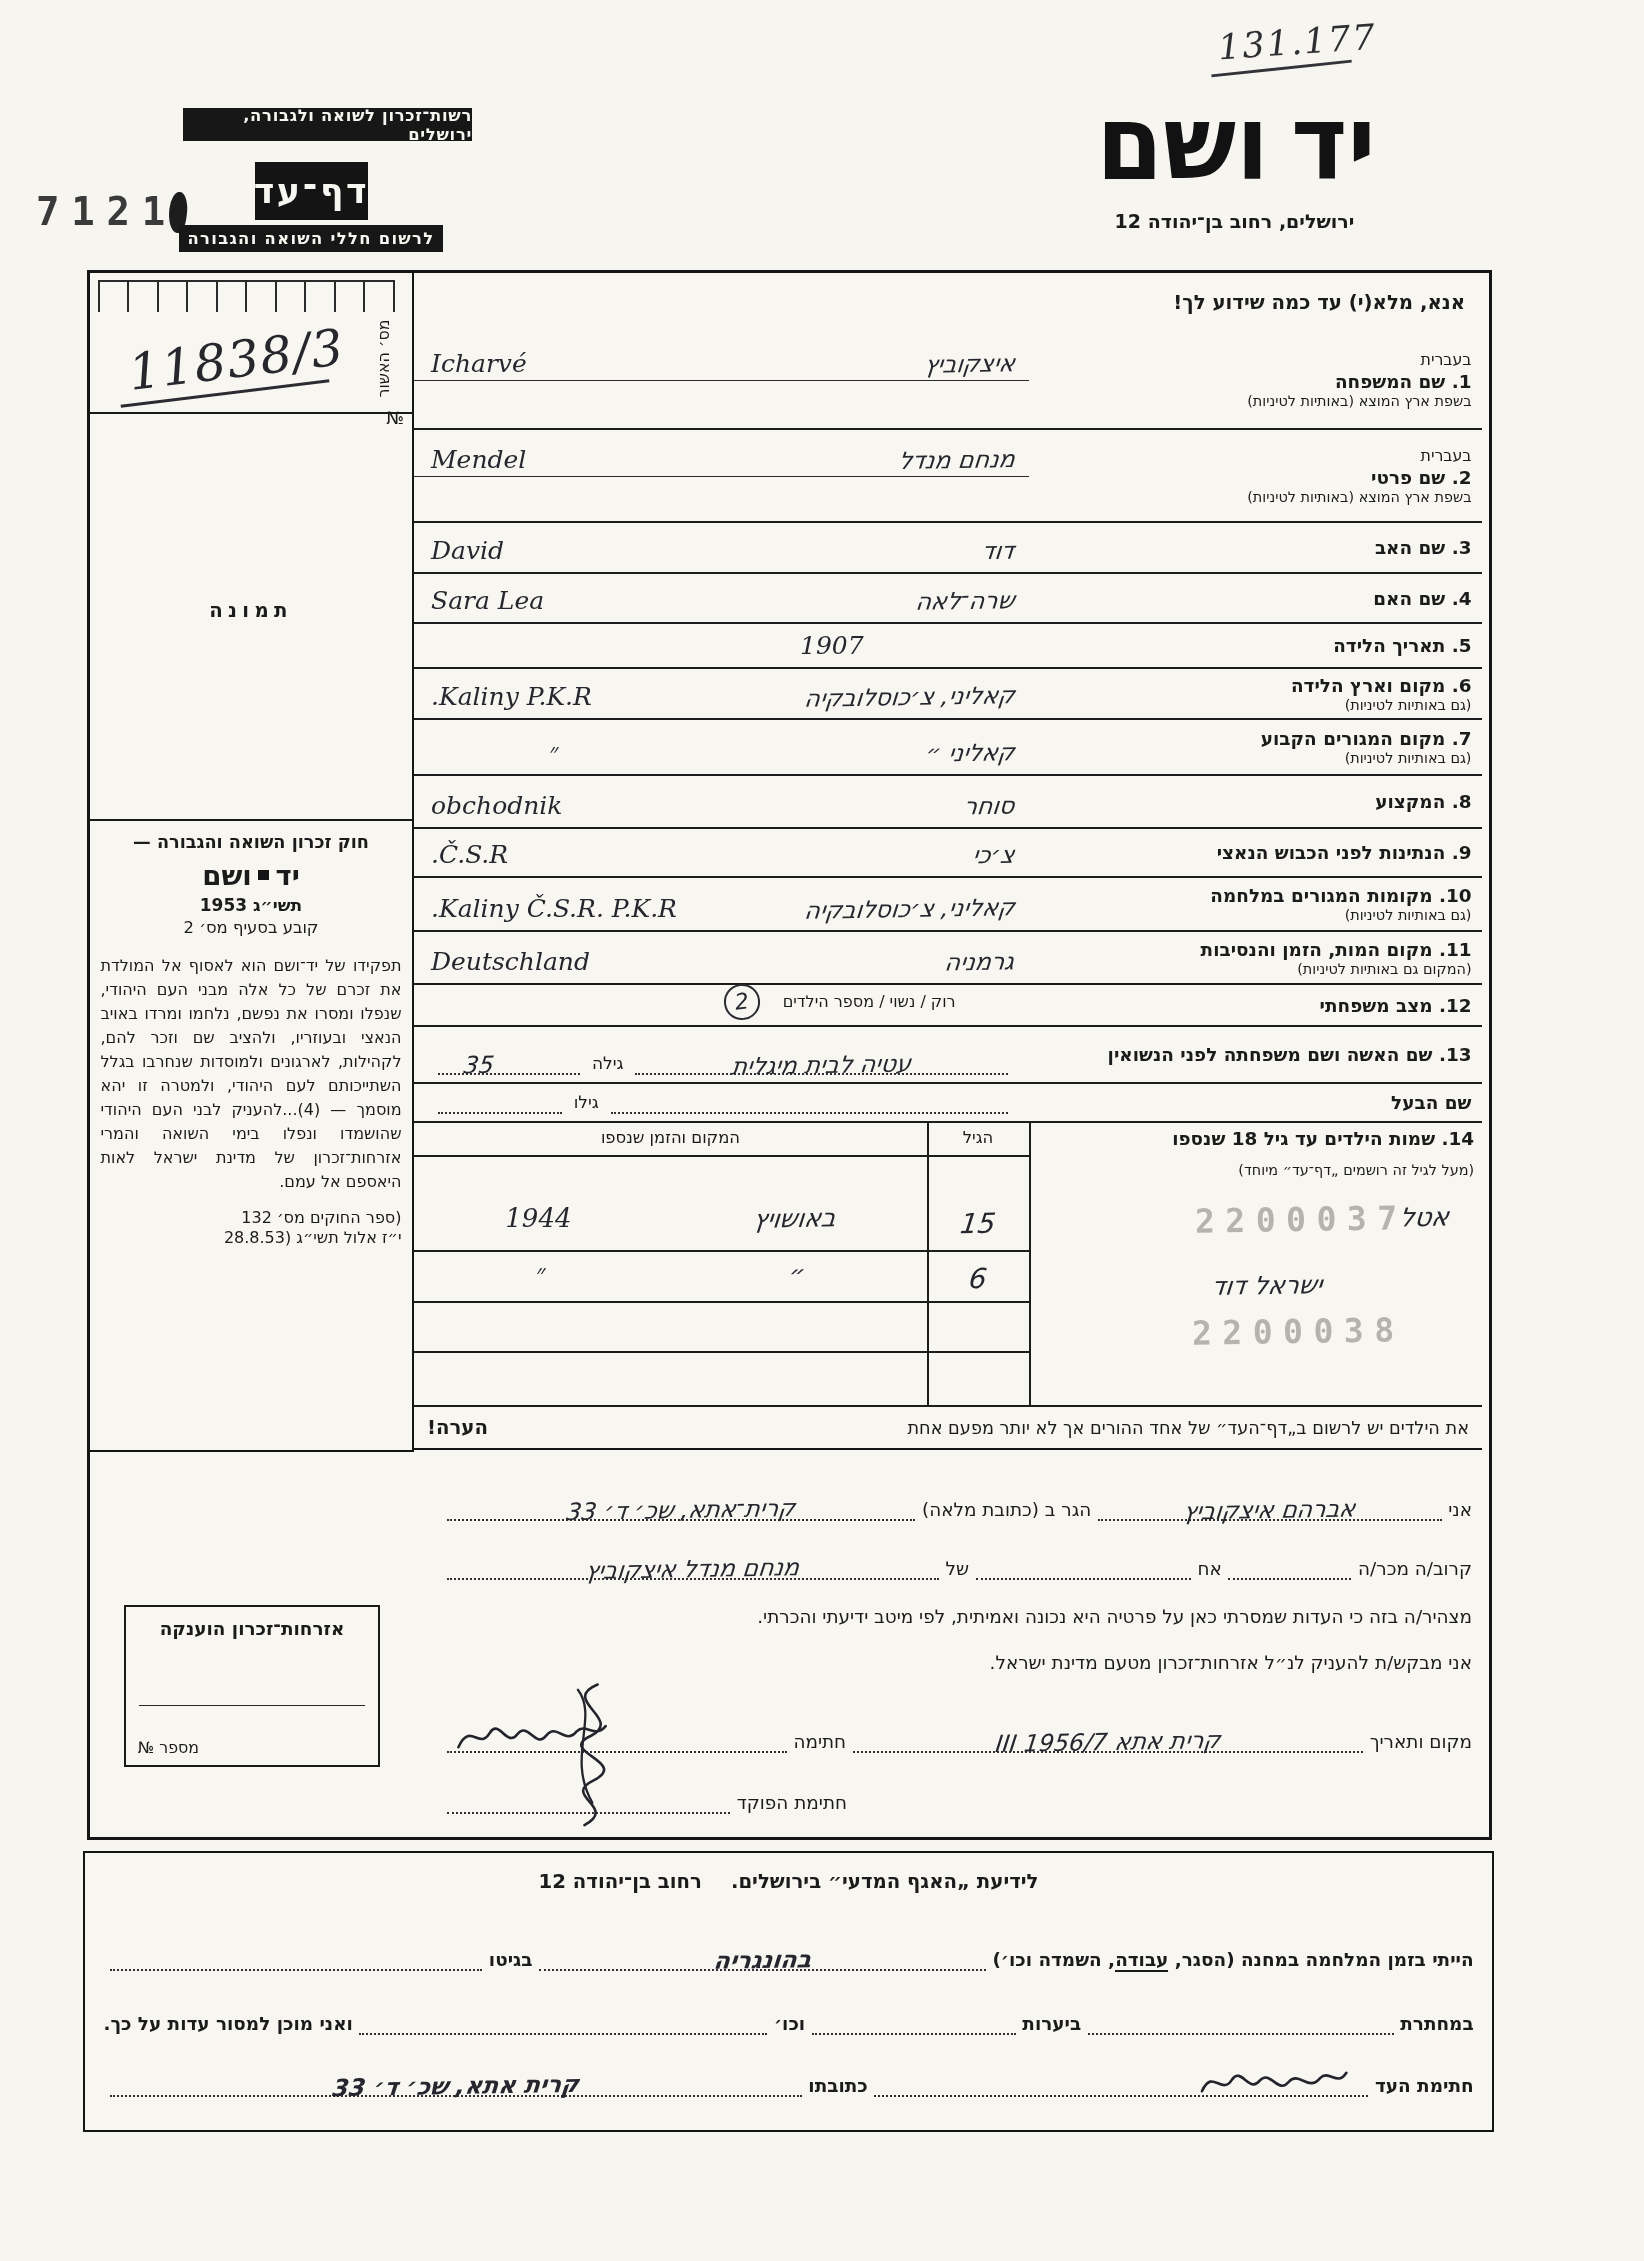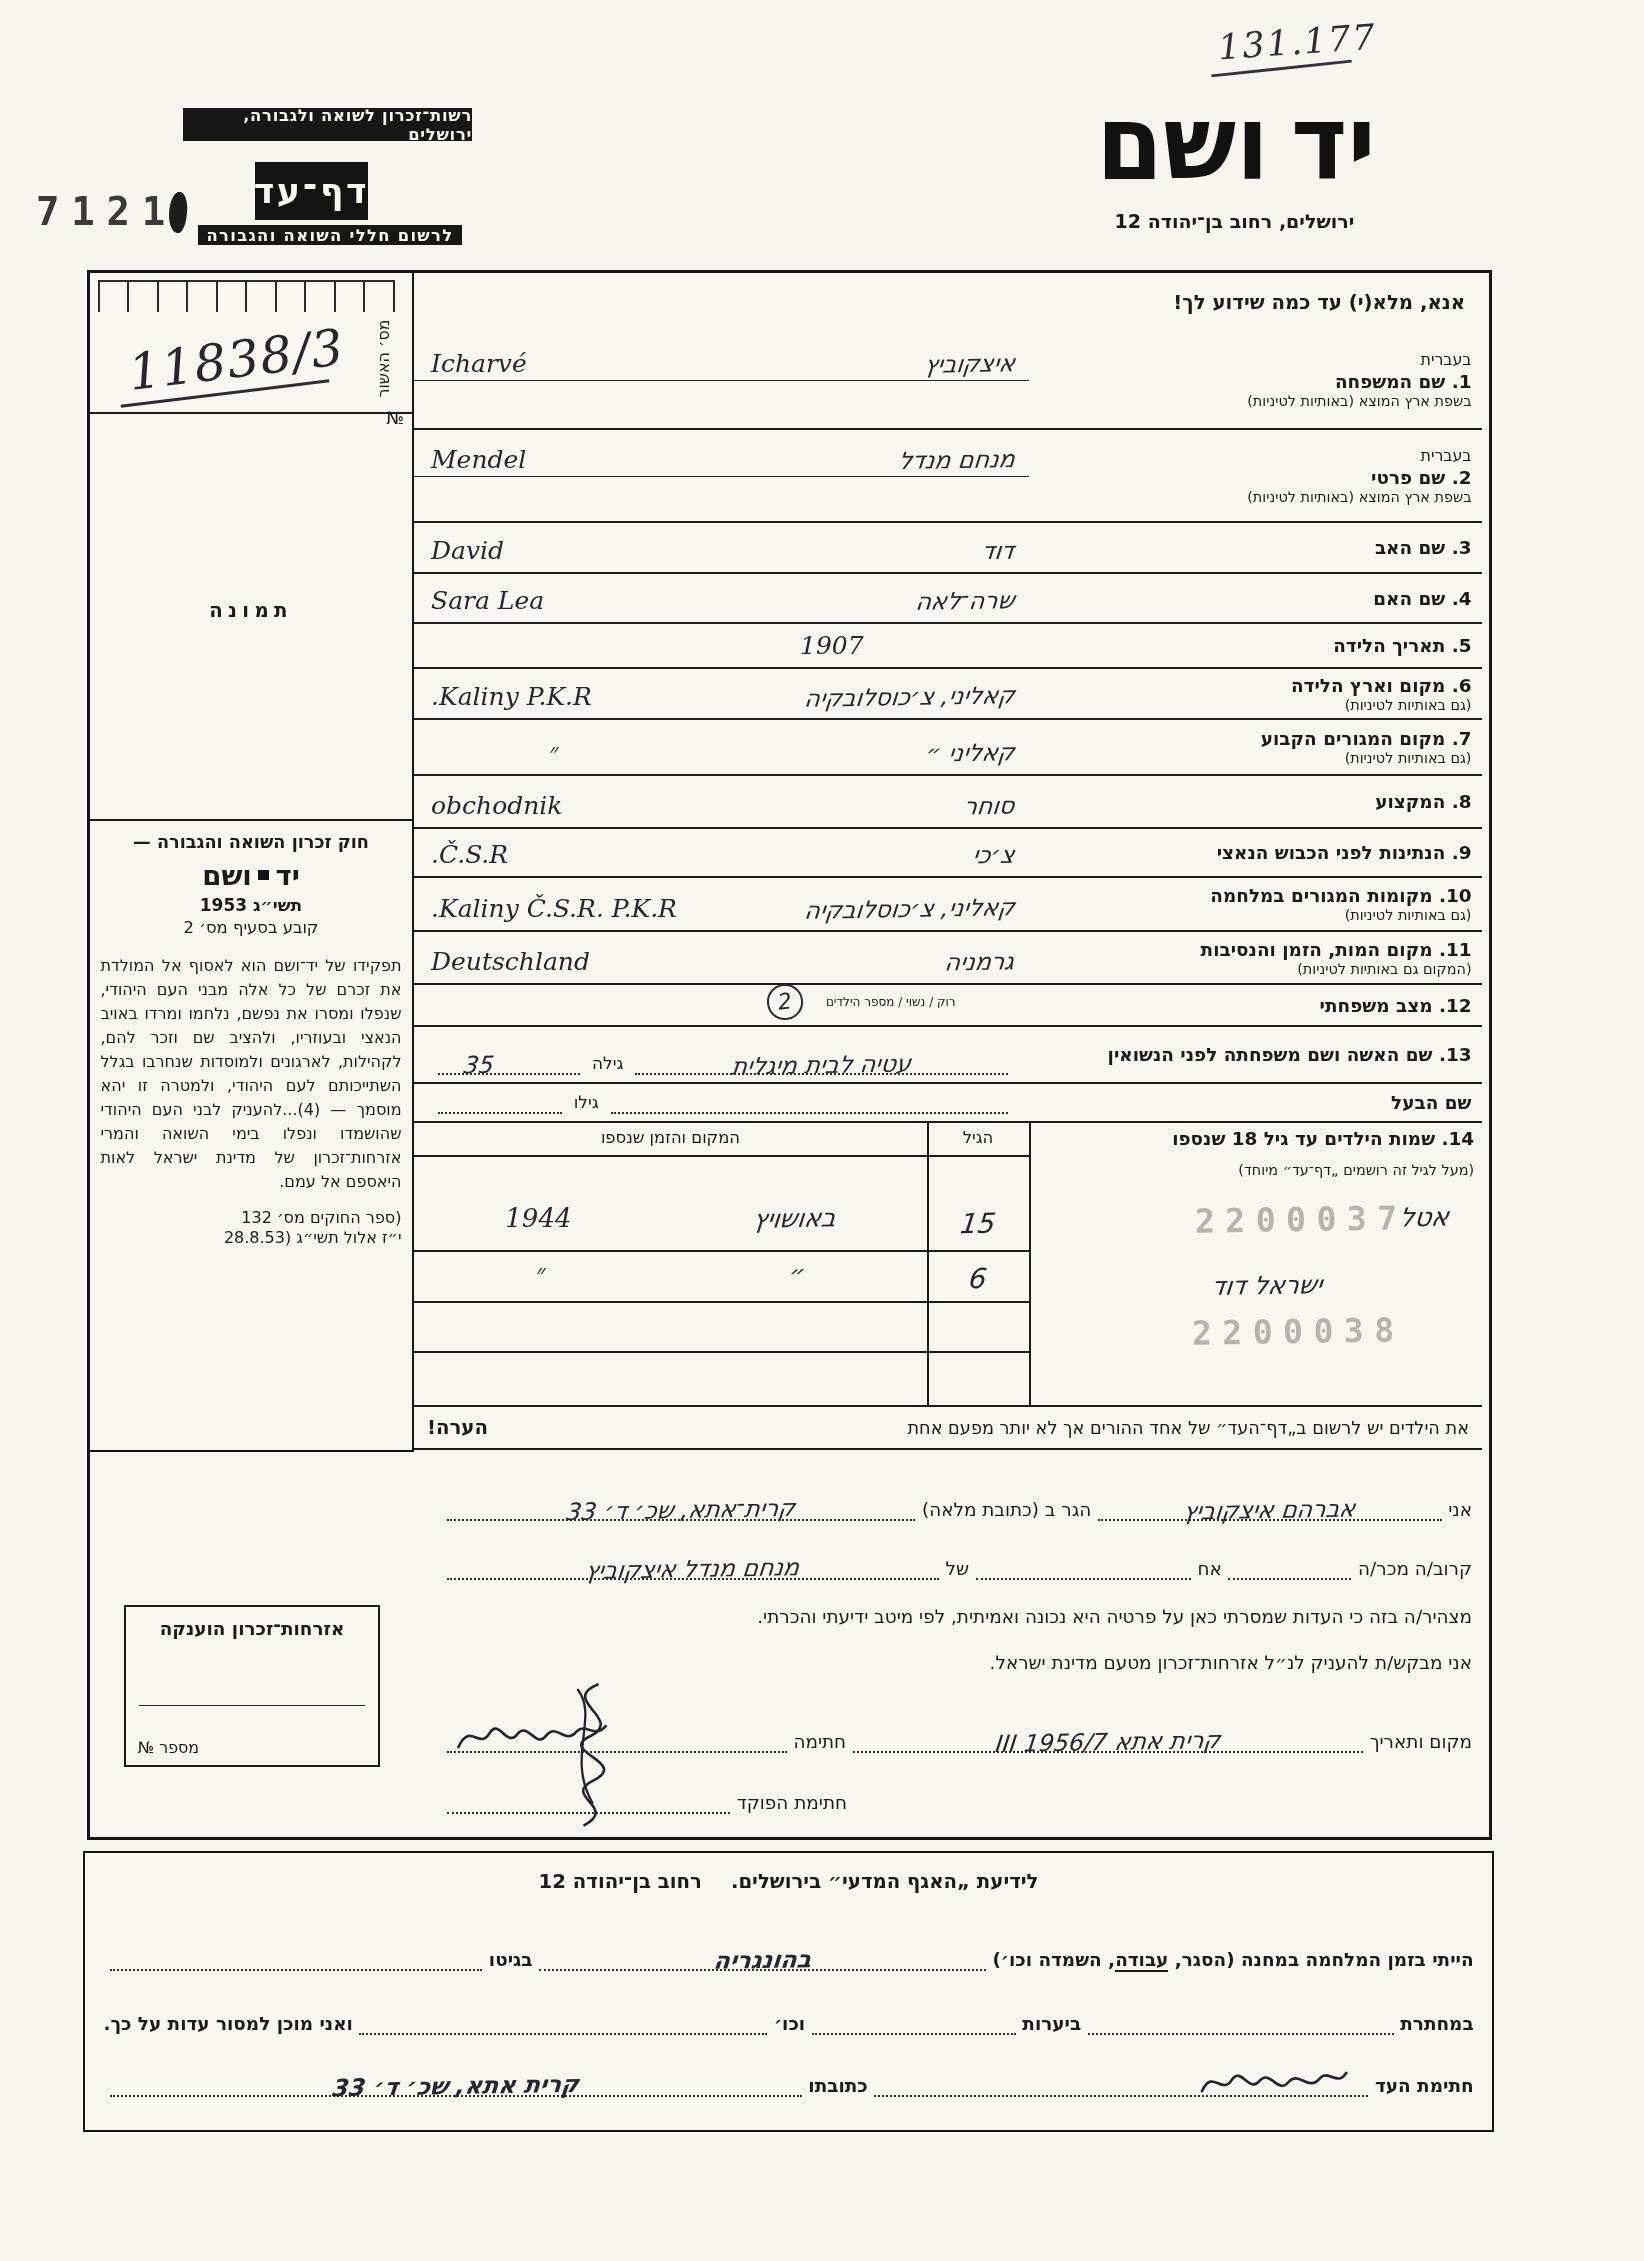--- a/index.html
+++ b/index.html
@@ -4,21 +4,21 @@
 <style>
   html,body{margin:0;padding:0;background:#9a978f;}
   .page{position:relative;width:1644px;height:2261px;background:#f7f5f0;overflow:hidden;
         font-family:"DejaVu Sans",sans-serif;color:#1b1b1b;}
   .abs{position:absolute;}
   
   .banner{background:#171717;color:#f6f5f0;display:flex;align-items:center;justify-content:center;}
   .auth-banner{left:183px;top:108px;width:289px;height:33px;font-size:16.4px;font-weight:bold;letter-spacing:0.7px;}
   .title-box{left:255px;top:162px;width:113px;height:58px;background:#141414;color:#f7f6f1;
              display:flex;align-items:center;justify-content:center;font-size:35px;font-weight:bold;letter-spacing:2.6px;}
-  .subtitle-banner{left:198px;top:225px;width:264px;height:20px;font-size:16.4px;font-weight:bold;letter-spacing:1.3px;}
+  .subtitle-banner{left:179px;top:225px;width:264px;height:27px;font-size:16.4px;font-weight:bold;letter-spacing:1.3px;}
   .serial{left:36px;top:189px;font-family:"DejaVu Sans Mono",monospace;font-size:39px;font-weight:bold;
           letter-spacing:11.8px;color:#3a3a3a;text-align:right;}
   .ink-blob{left:169px;top:192px;width:18.4px;height:41px;background:#1d1d1d;border-radius:46% 54% 40% 60%;transform:rotate(7deg);}
   .logo{left:1067px;top:84px;width:338px;height:118px;display:flex;gap:22px;align-items:center;justify-content:center;
         font-size:96px;font-weight:bold;color:#121212;transform:scaleY(1.08);}
   .logo-address{left:1057px;top:210px;width:355px;text-align:center;font-weight:bold;font-size:19px;}
   .corner-hw{left:1218px;top:22px;font-family:"DejaVu Serif",serif;font-style:italic;font-size:35px;
              color:#2e2e33;transform:rotate(-4deg);letter-spacing:2px;}
   .corner-underline{left:1211px;top:67px;width:141px;height:2.6px;background:#33333a;transform:rotate(-6deg);}
   
@@ -277,21 +277,21 @@
           <span class="hw-heb" style="margin-left:79px;">גרמניה</span>
           <span class="hw-lat">Deutschland</span>
         </div>
       </div>
 
       <div class="frow" style="height:42px;">
         <div class="flabel">
           <div class="ftitle"><span class="fnum">12.</span> <span>מצב משפחתי</span></div>
         </div>
         <div class="fans" style="justify-content:flex-start;align-items:center;">
-          <span style="font-size:12px;margin-right:59px;">רוק / נשוי / מספר הילדים</span>
+          <span style="font-size:16px;margin-right:59px;">רוק / נשוי / מספר הילדים</span>
           <span class="circle" style="margin-right:23.6px;">2</span>
         </div>
       </div>
 
       <div class="frow" style="height:57px;">
         <div class="flabel">
           <div class="ftitle"><span class="fnum">13.</span> <span>שם האשה ושם משפחתה לפני הנשואין</span></div>
         </div>
         <div class="fans" style="align-items:flex-end;">
           <div class="blank" style="flex:1.6;">

